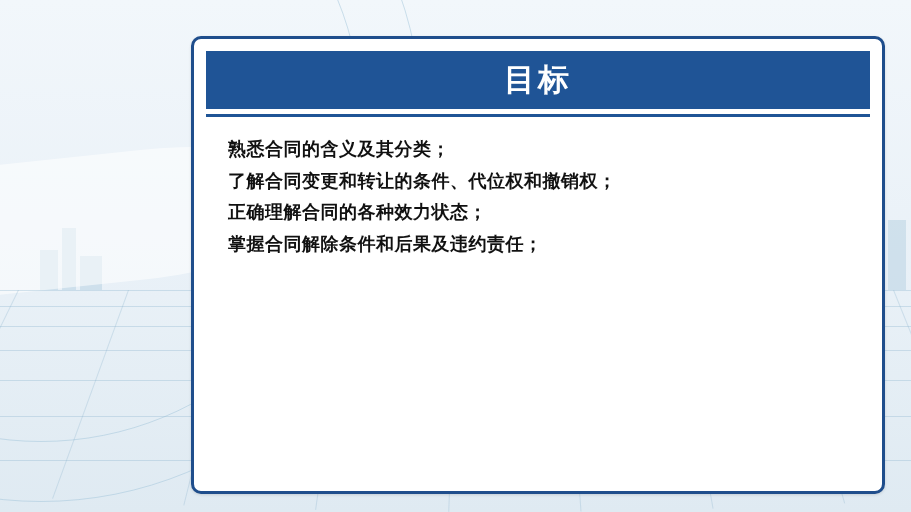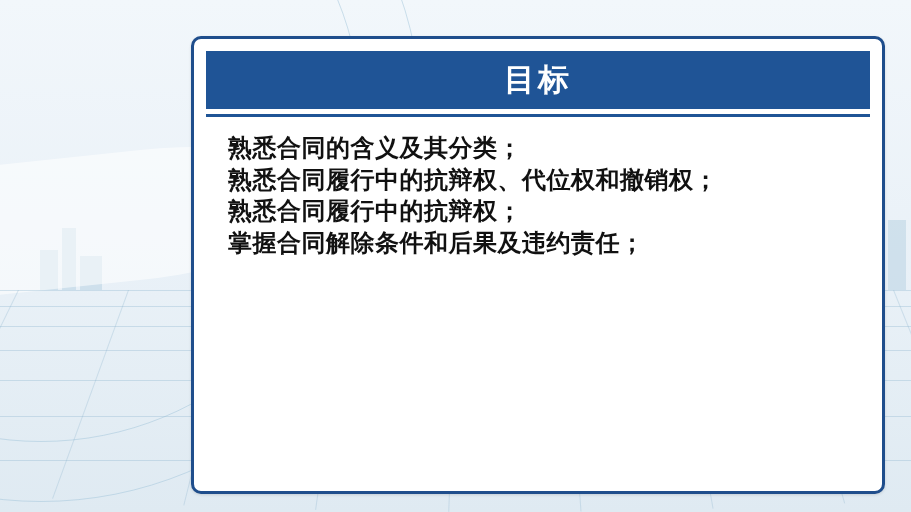--- a/index.html
+++ b/index.html
@@ -116,21 +116,21 @@
     height: 3px;
     background: #1f5496;
     margin-top: 5px;
   }
   .body-list {
     margin-top: 16px;
     padding-left: 22px;
   }
   .body-list .line {
     color: #111111;
-    font-size: 24px;
+    font-size: 18px;
     line-height: 31.5px;
     font-weight: bold;
     font-family: "DejaVu Sans", "Liberation Sans", sans-serif;
     letter-spacing: 0.5px;
     white-space: nowrap;
   }
 </style>
 </head>
 <body>
 
@@ -183,21 +183,21 @@
   <div class="card">
     <div class="card-inner">
 
       <div class="title-bar">
         <span class="title-text">目标</span>
       </div>
       <div class="title-rule"></div>
 
       <div class="body-list">
         <div class="line">熟悉合同的含义及其分类；</div>
-        <div class="line">熟悉合同履行中的抗辩权、代位权和撤销权；</div>
-        <div class="line">熟悉合同履行中的抗辩权；</div>
+        <div class="line">了解合同变更和转让的条件、代位权和撤销权；</div>
+        <div class="line">正确理解合同的各种效力状态；</div>
         <div class="line">掌握合同解除条件和后果及违约责任；</div>
       </div>
 
     </div>
   </div>
 
 </div>
 
 </body></html>

